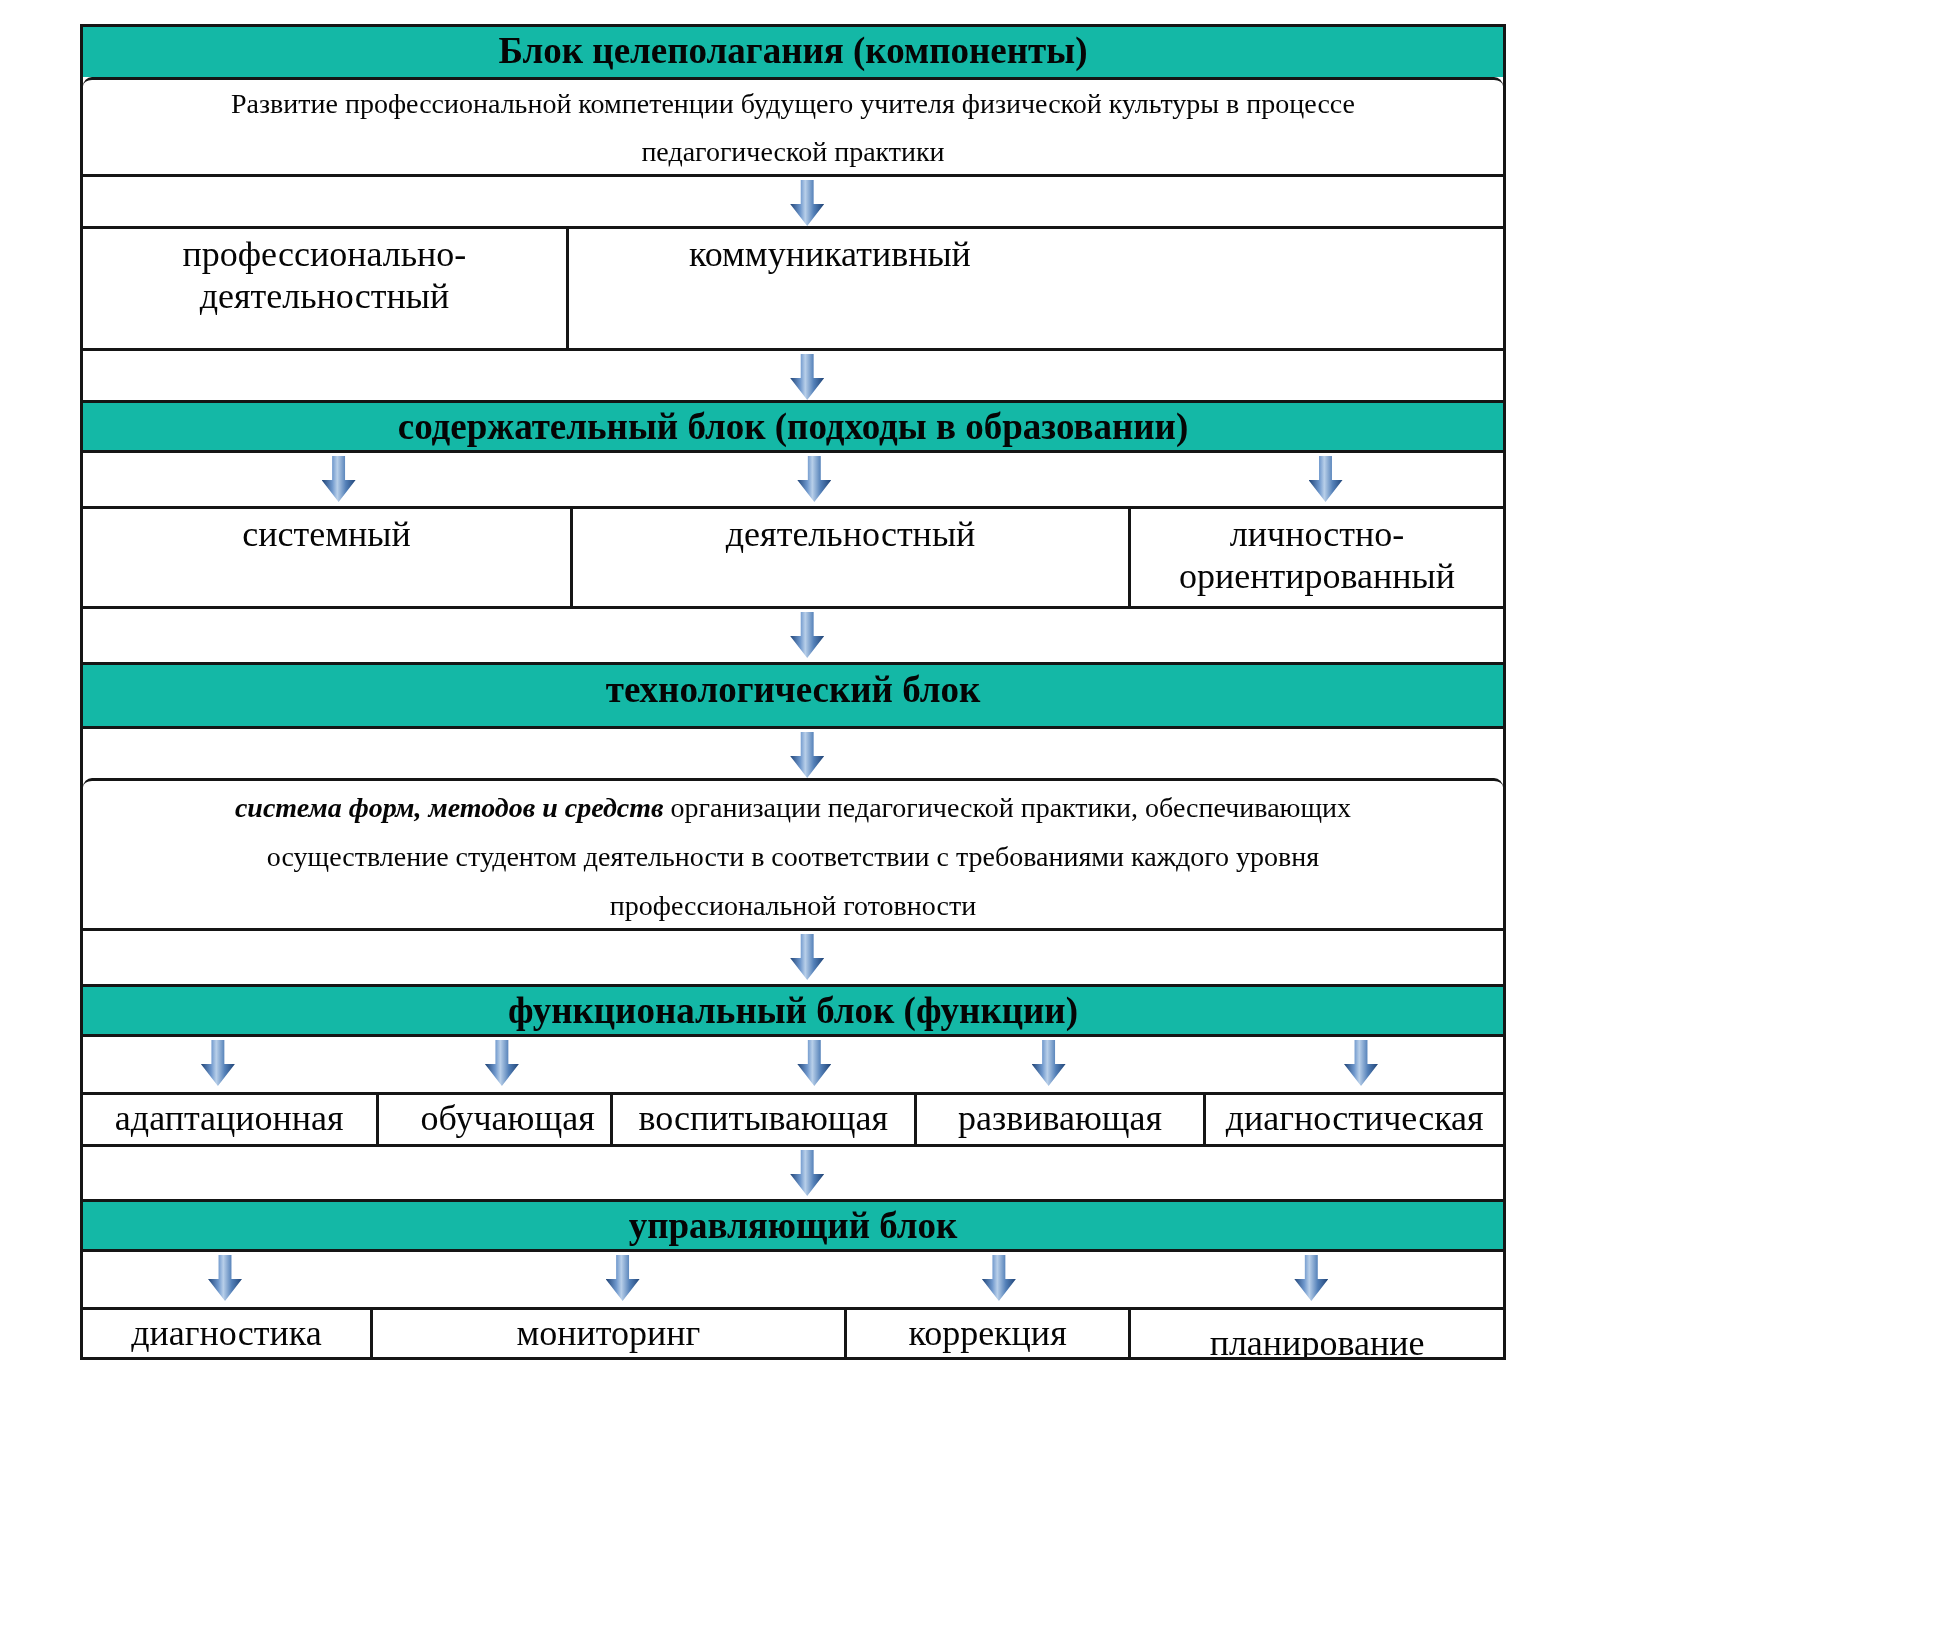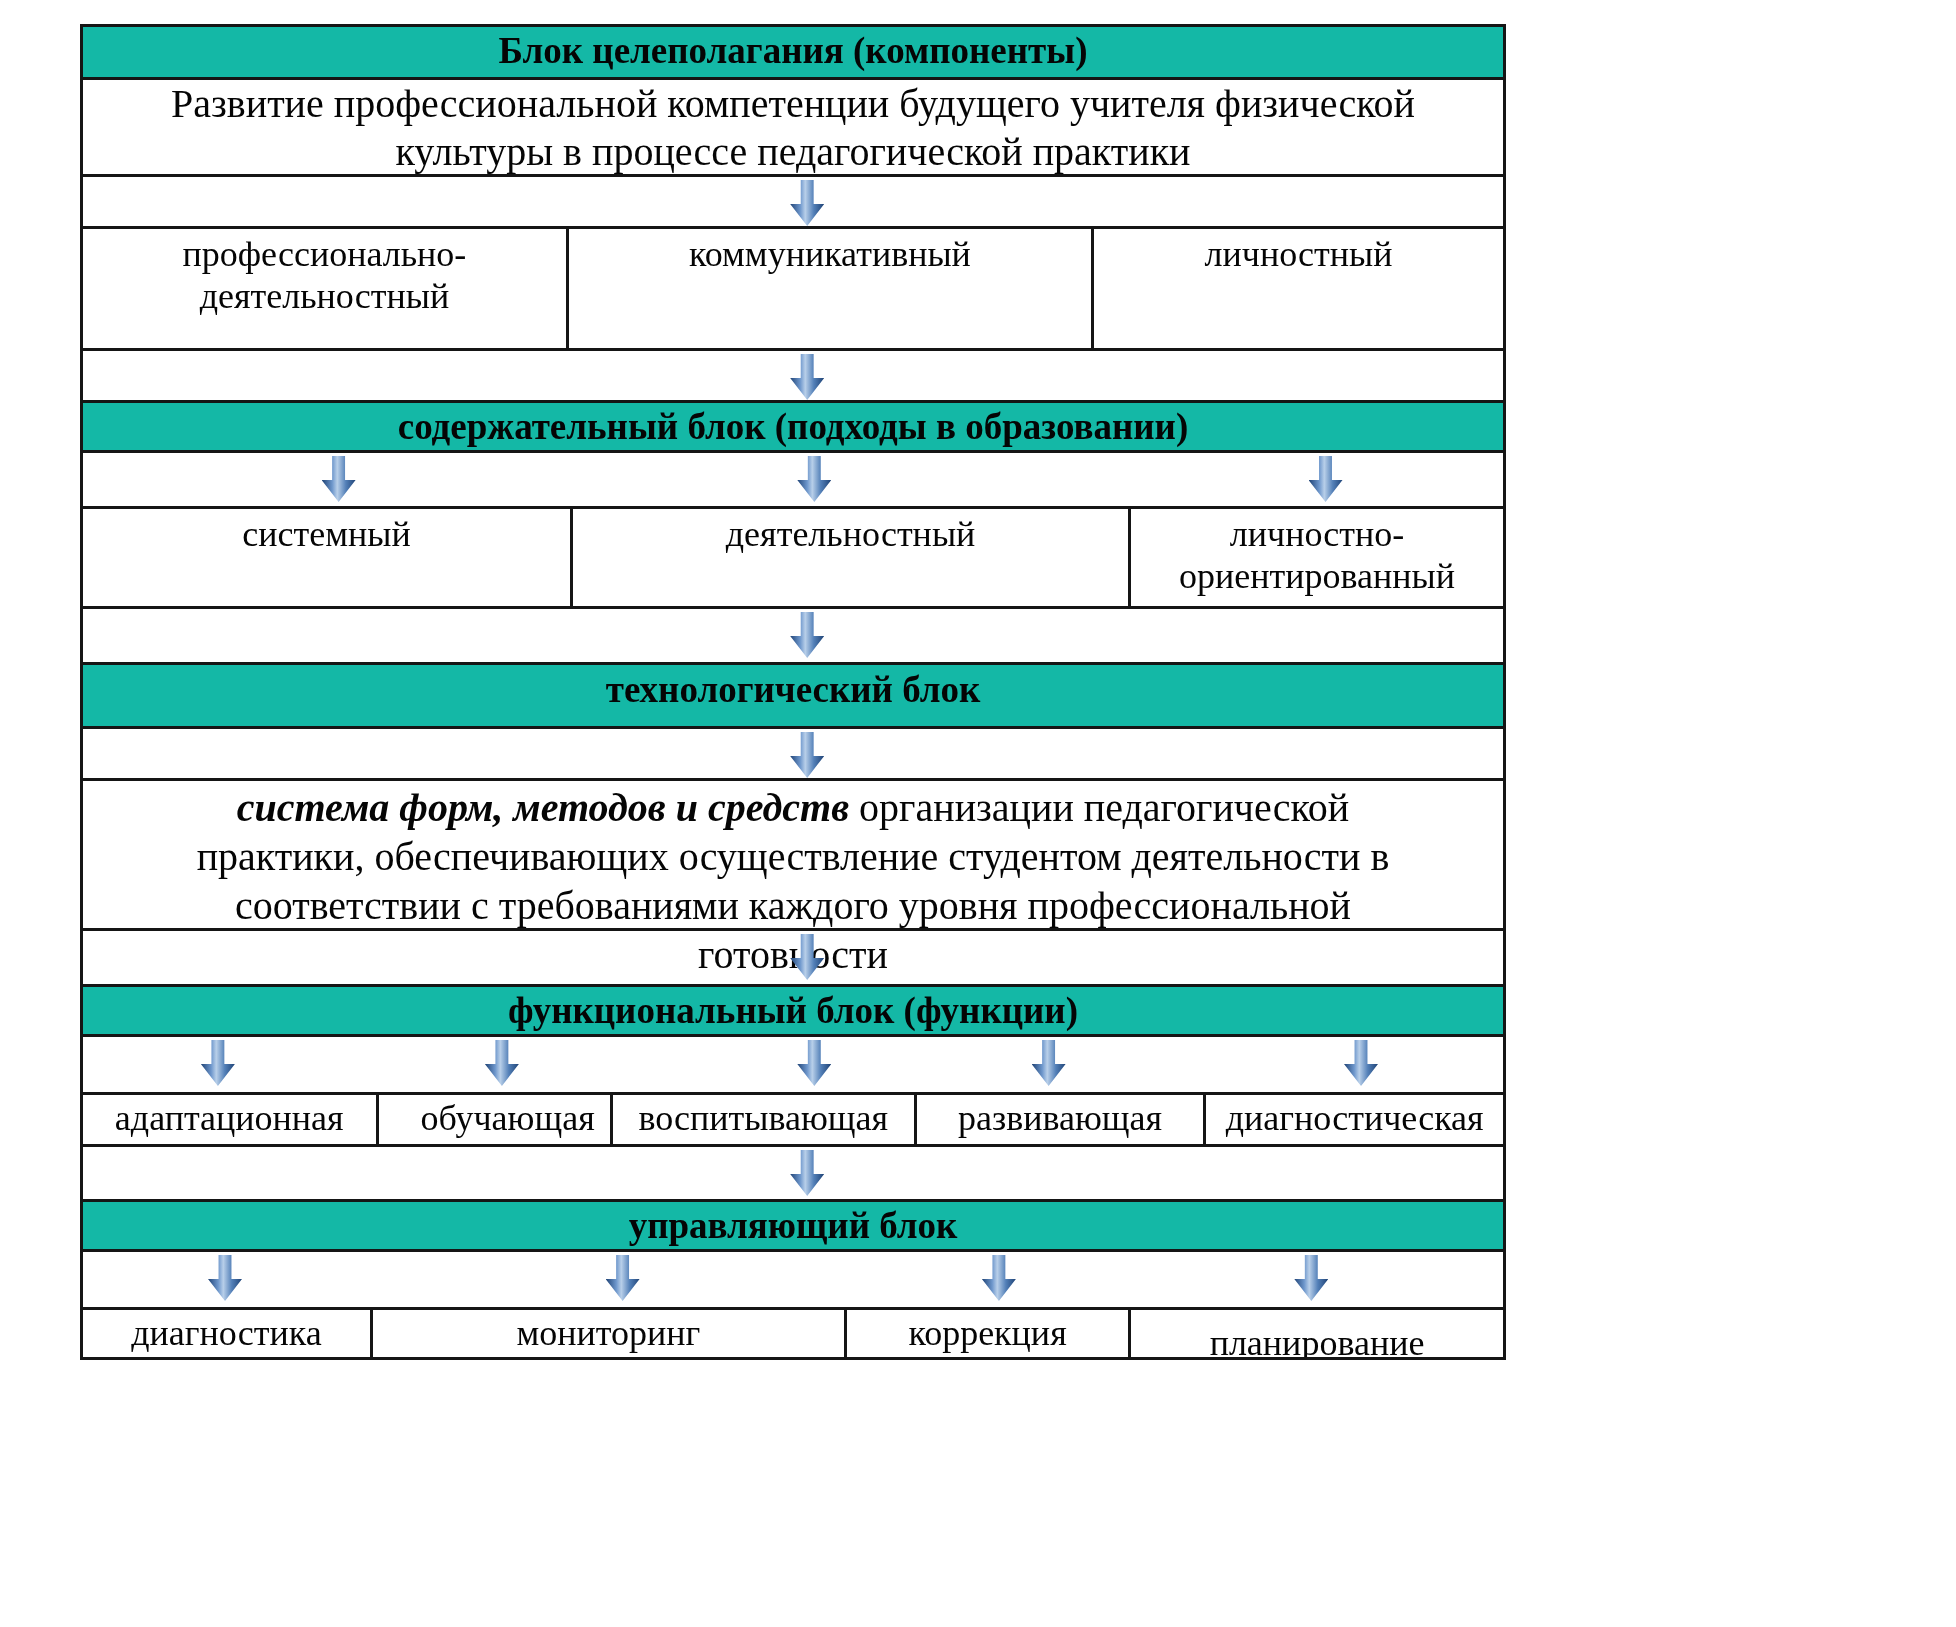--- a/index.html
+++ b/index.html
@@ -12,21 +12,21 @@
     position:absolute; left:80px; top:24px; width:1426px;
     border:3px solid #151515; background:#ffffff;
   }
   .row { position:relative; border-top:3px solid #151515; }
   .row:first-child { border-top:none; }
   .hdr {
     background:#14b8a6; text-align:center;
     font-weight:700; font-size:37px;
   }
   .hdr span { display:inline-block; }
-  .body-text { text-align:center; font-size:40px; }
+  .body-text { text-align:center; font-size:28px;border-radius:9px; }
   .cols { display:flex; }
   .cell {
     border-left:3px solid #151515; text-align:center;
     font-size:36px; padding:4px 6px 0 6px; overflow:hidden;
   }
   .cell:first-child { border-left:none; }
   .arrow {
     position:absolute; width:34px; height:46px; top:3px;
     transform:translateX(-50%);
     background:linear-gradient(90deg,#1f4376 0%,#6e97cc 30%,#b8cfe9 45%,#5380b8 70%,#1f4376 100%);
@@ -50,23 +50,20 @@
   <div class="row" style="height:52px;">
     <div class="arrow" style="left:51%;"></div>
   </div>
 
   <div class="row cols" style="height:122px;">
     <div class="cell" style="width:34%;">
       <span>профессионально-деятельностный</span>
     </div>
     <div class="cell" style="width:37%;">
       <span>коммуникативный</span>
-    </div>
-    <div class="cell" style="width:29%;">
-      <span>личностный</span>
     </div>
   </div>
 
   <div class="row" style="height:52px;">
     <div class="arrow" style="left:51%;"></div>
   </div>
 
   <div class="row hdr" style="height:50px; line-height:48px;">
     <span>содержательный блок (подходы в образовании)</span>
   </div>

